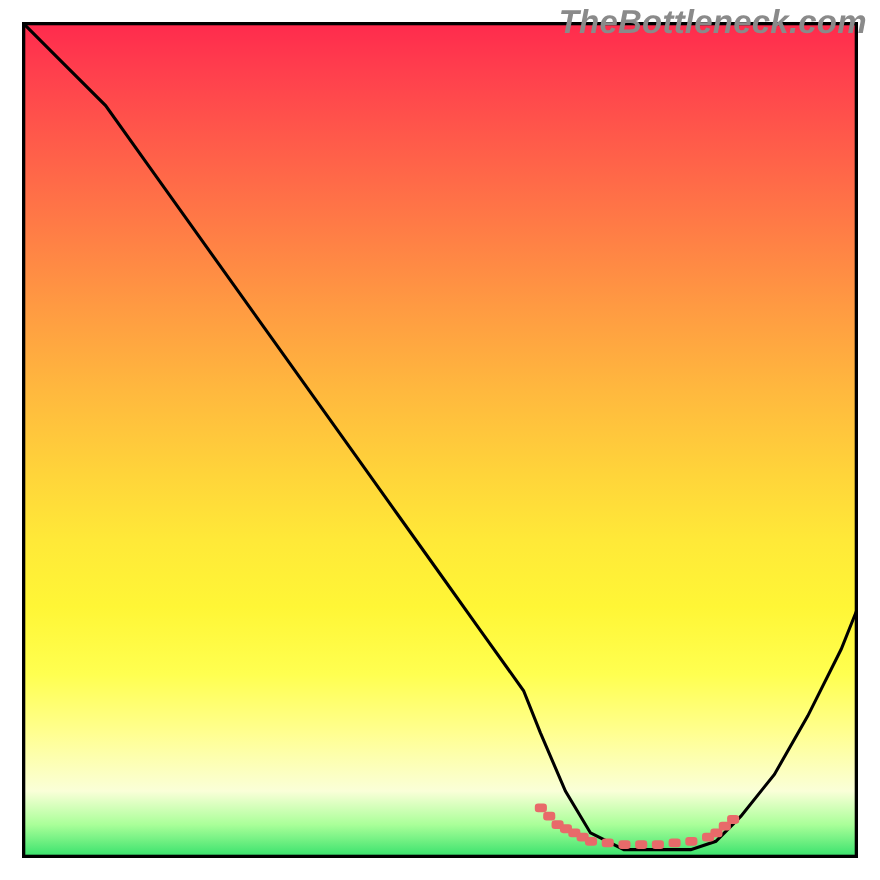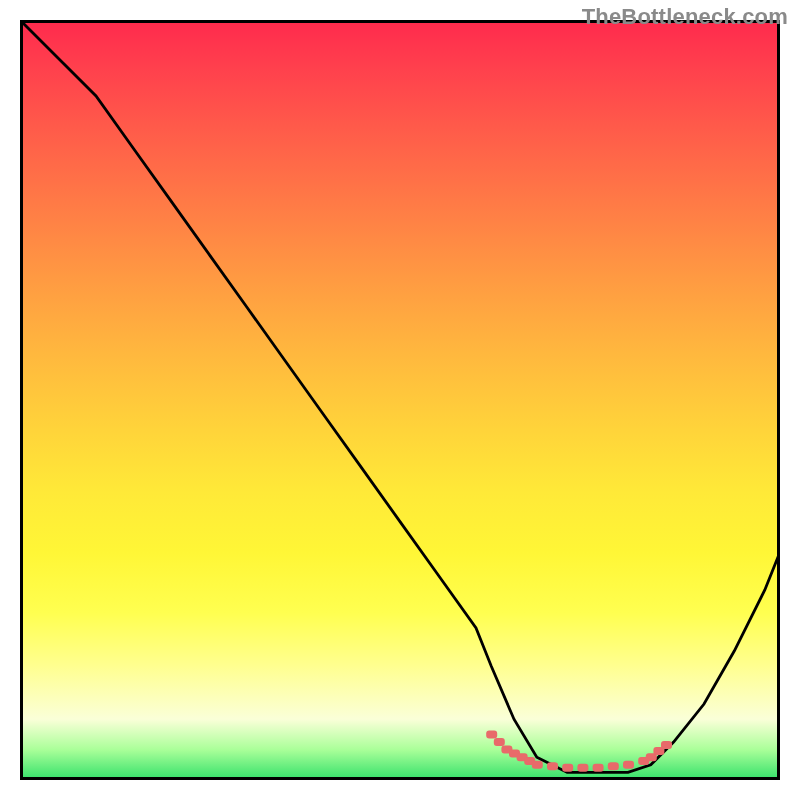--- a/index.html
+++ b/index.html
@@ -3,25 +3,26 @@
 <meta charset="utf-8">
 <style>
   * { margin: 0; padding: 0; box-sizing: border-box; }
   html, body { width: 800px; height: 800px; overflow: hidden; background: #fff; }
   .wrap { position: relative; width: 800px; height: 800px; }
   .watermark {
     position: absolute;
     top: 4px;
     right: 12px;
     font-family: Arial, Helvetica, sans-serif;
-    font-size: 22px;
+    font-size: 30px;
     font-weight: 600;
     color: #8a8a8a;
     letter-spacing: 0.2px;
     z-index: 10;
+    font-style: italic;
   }
   .plot {
     position: absolute;
     left: 20px;
     top: 20px;
     width: 760px;
     height: 760px;
   }
   .gradient {
     position: absolute;

